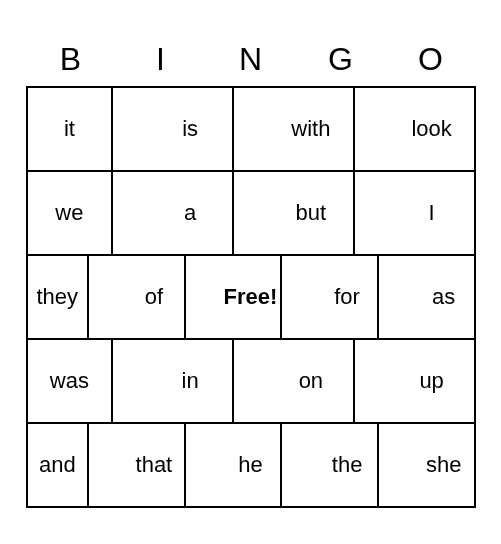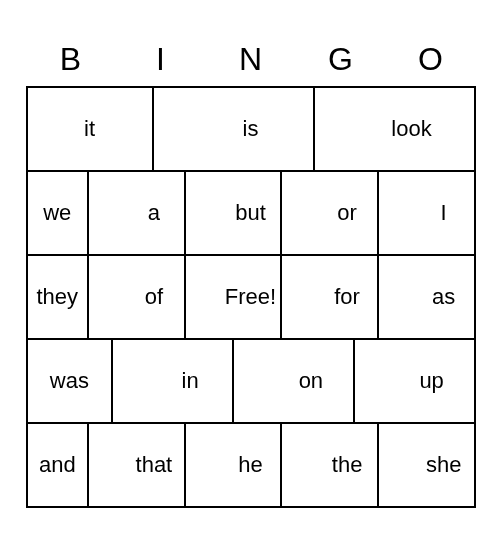--- a/index.html
+++ b/index.html
@@ -64,45 +64,45 @@
       border-right: 2px solid #000;
       font-size: 22px;
       font-weight: normal;
     }
 
     .bingo-cell:last-child {
       border-right: none;
     }
 
     .free-cell {
-      font-weight: normal;
+      font-weight: bold;
     }
   </style>
 </head>
 <body>
 
 <div class="bingo-container">
   <div class="bingo-header">
   <div class="header-cell">B</div>
       <div class="header-cell">I</div>
       <div class="header-cell">N</div>
       <div class="header-cell">G</div>
       <div class="header-cell">O</div>
     </div>
   <div class="bingo-grid">
   <div class="bingo-row">
         <div class="bingo-cell">it</div>
         <div class="bingo-cell">is</div>
+        <div class="bingo-cell">with</div>
         <div class="bingo-cell">look</div>
       </div>
       <div class="bingo-row">
         <div class="bingo-cell">we</div>
         <div class="bingo-cell">a</div>
         <div class="bingo-cell">but</div>
-        <div class="bingo-cell">or</div>
         <div class="bingo-cell">I</div>
       </div>
       <div class="bingo-row">
         <div class="bingo-cell">they</div>
         <div class="bingo-cell">of</div>
         <div class="bingo-cell free-cell">Free!</div>
         <div class="bingo-cell">for</div>
         <div class="bingo-cell">as</div>
       </div>
       <div class="bingo-row">

